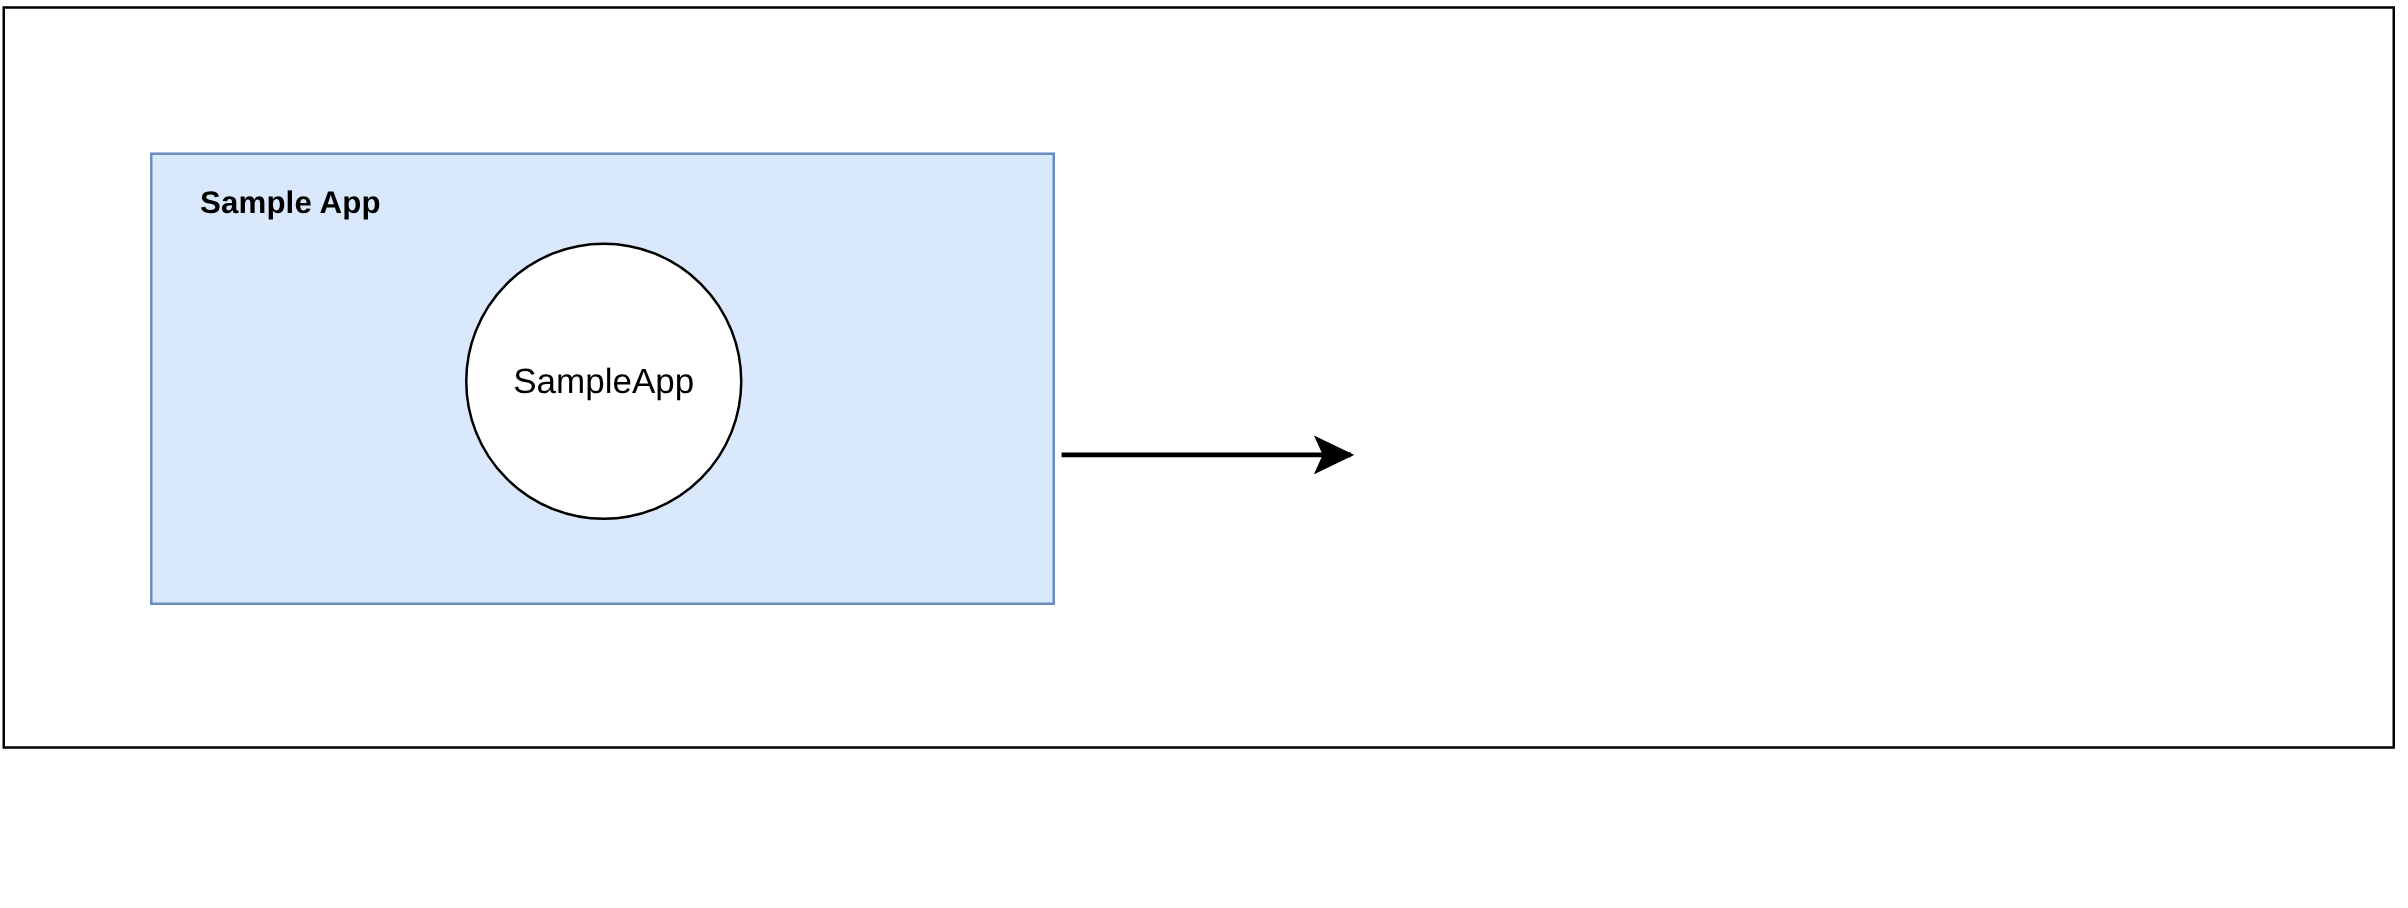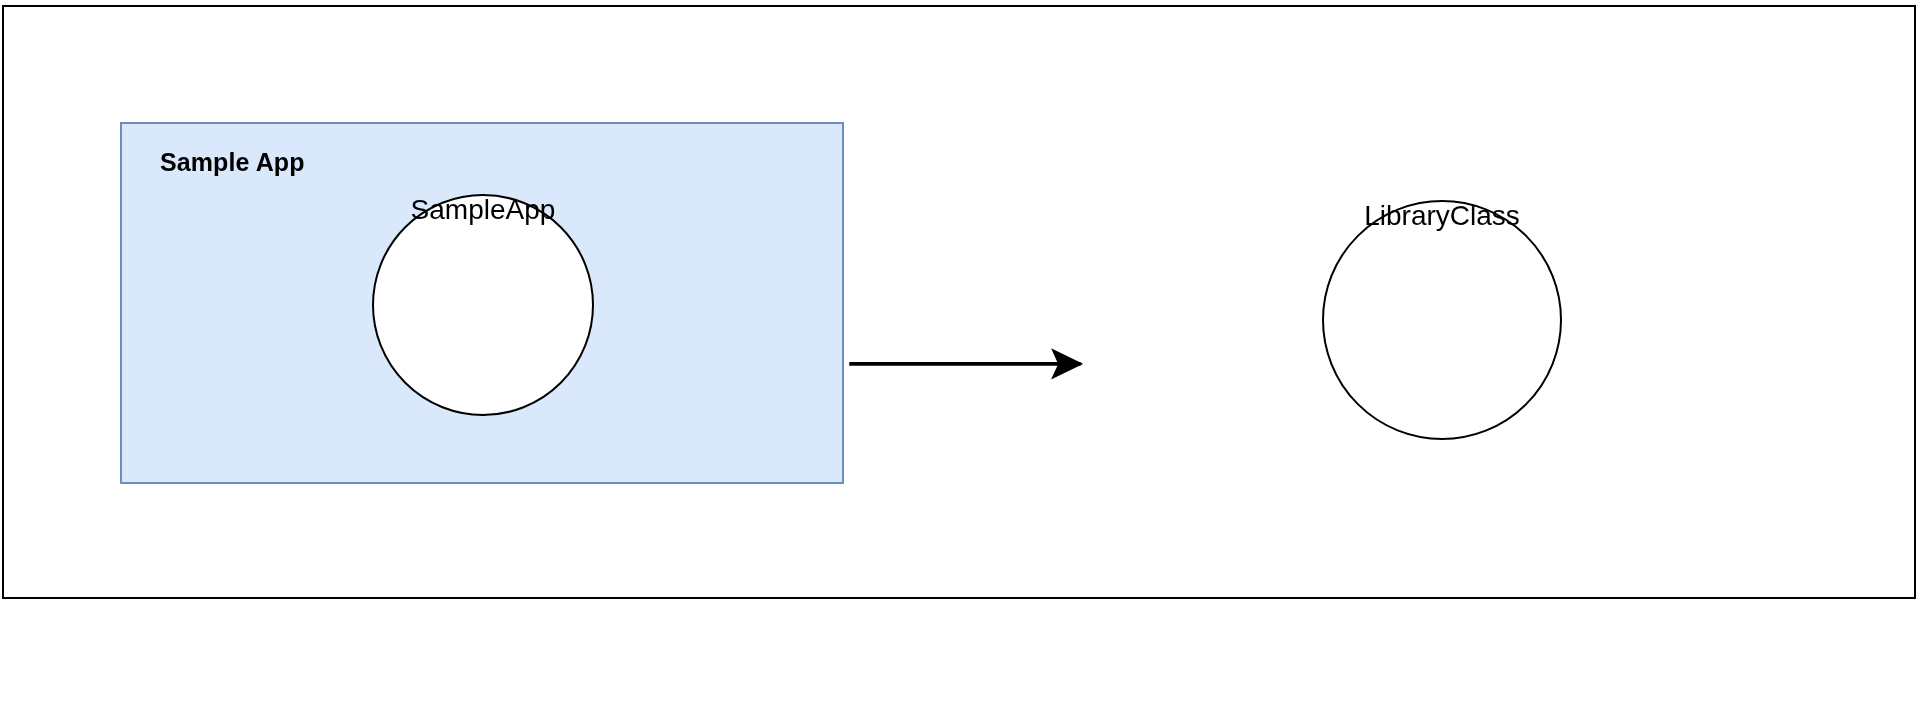--- a/index.html
+++ b/index.html
@@ -65,20 +65,21 @@
     letter-spacing: 0.1px;
   }
   
   .class-node {
     position: absolute;
     background: #ffffff;
     border: 2px solid #000000;
     border-radius: 50%;
     box-sizing: border-box;
     display: flex;
+    align-items: center;
     justify-content: center;
   }
   .class-node.sample-app {
     left: 370px;
     top: 192px;
     width: 222px;
     height: 222px;
   }
   .class-node.library-class {
     left: 1320px;
@@ -111,23 +112,20 @@
 
     <div class="module-box app" style="left:116px; top:115px;">
       <div class="module-title">Sample App</div>
     </div>
 
 
     <div class="class-node sample-app" style="left:368px; top:187px;">
       <span class="class-label">SampleApp</span>
     </div>
 
-    <div class="class-node library-class" style="left:1318px; top:193px;">
-      <span class="class-label">LibraryClass</span>
-    </div>
 
     <svg class="edge-layer" viewBox="0 0 1914 594" preserveAspectRatio="none">
       <defs>
         <marker id="arrowhead-filled" markerWidth="10" markerHeight="8" refX="9.2" refY="4" orient="auto" markerUnits="strokeWidth">
           <path d="M0,0 L10,4 L0,8 L2.2,4 Z" fill="#000000"></path>
         </marker>
       </defs>
       <line x1="840" y1="292" x2="1070" y2="292" stroke="#000000" stroke-width="3.2" marker-end="url(#arrowhead-filled)"></line>
     </svg>
 

